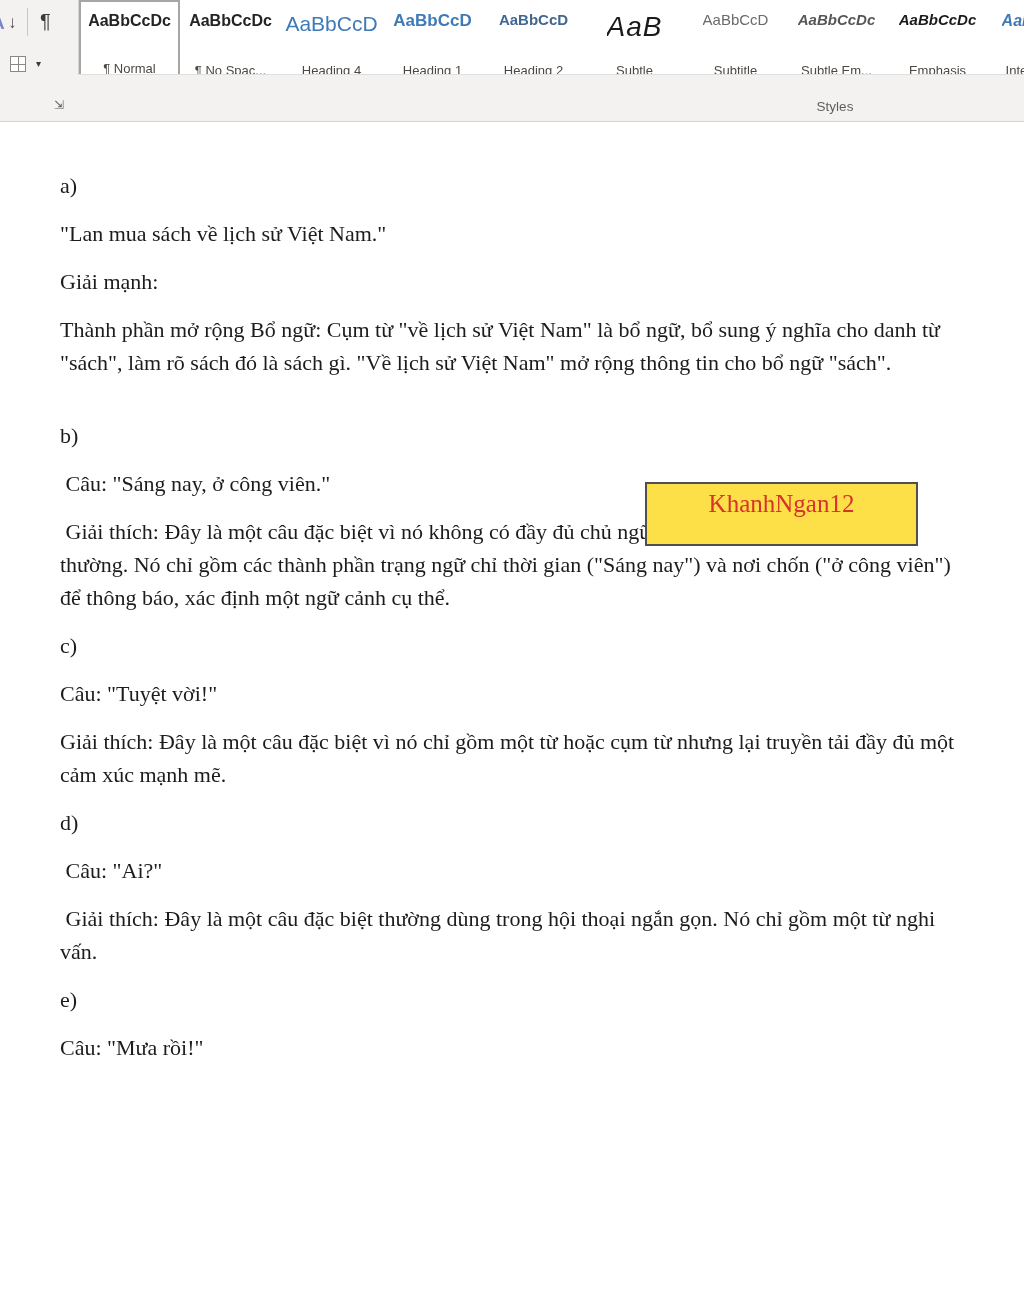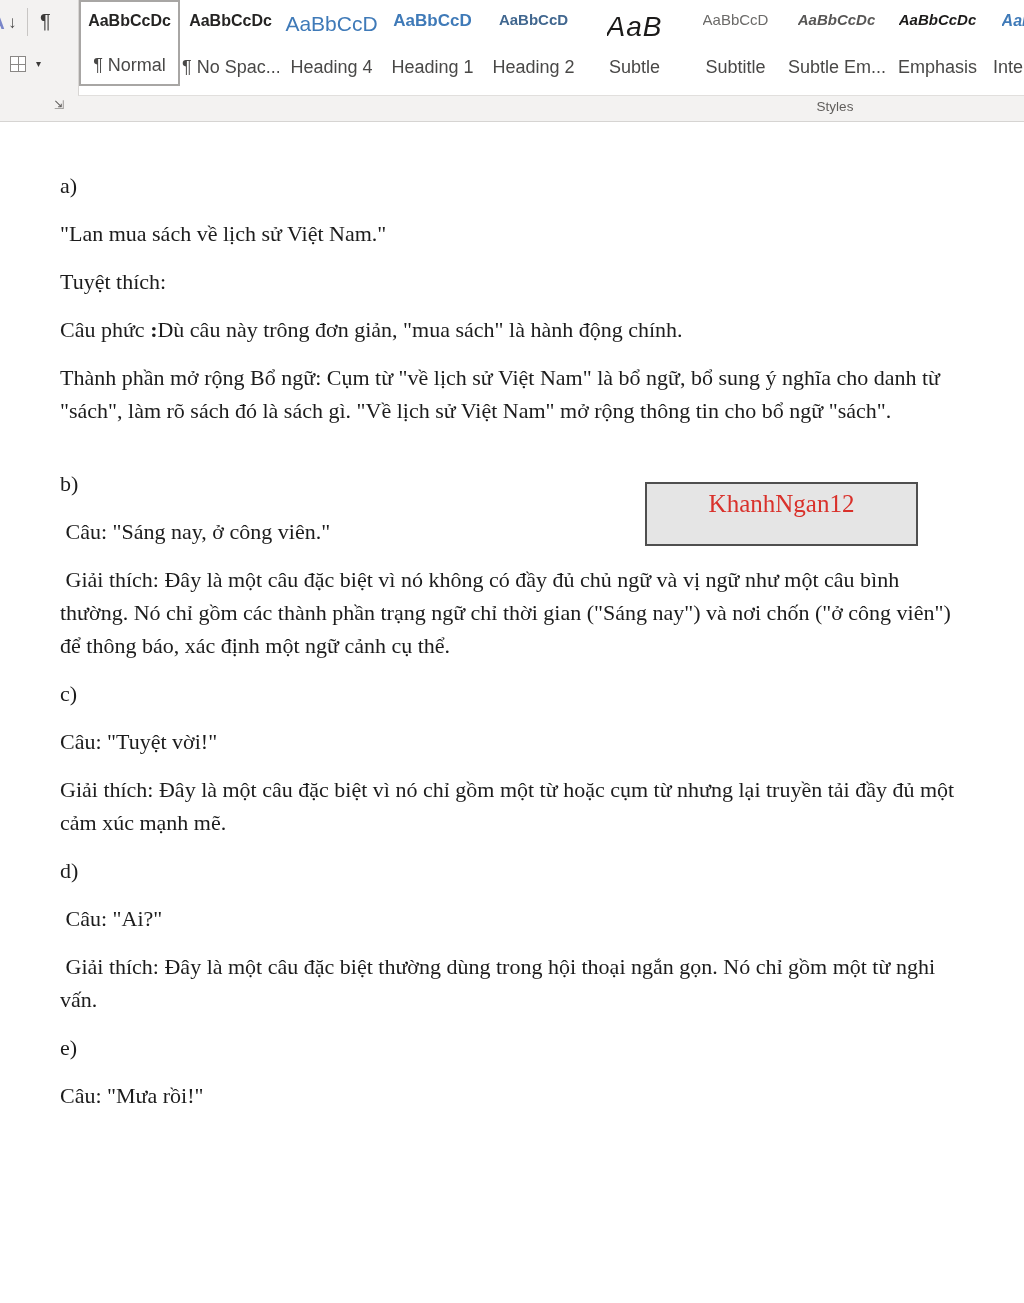--- a/index.html
+++ b/index.html
@@ -18,32 +18,32 @@
   .left-sep { position: absolute; left: 27px; top: 8px; width: 1px; height: 28px; background: #c8c6c4; }
   .pilcrow { position: absolute; left: 40px; top: 10px; font-size: 20px; color: #3b3a39; cursor: default; }
   .grid-icon { position: absolute; left: 10px; top: 56px; width: 16px; height: 16px; border: 1px solid #8a8886; background: #fff; }
   .grid-icon::before { content: ""; position: absolute; left: 50%; top: 0; width: 1px; height: 100%; background: #8a8886; }
   .grid-icon::after { content: ""; position: absolute; top: 50%; left: 0; height: 1px; width: 100%; background: #8a8886; }
   .grid-caret { position: absolute; left: 36px; top: 58px; font-size: 10px; color: #3b3a39; }
   .dialog-launcher { position: absolute; left: 54px; top: 98px; font-size: 12px; color: #605e5c; }
 
   
   .style-gallery {
-    position: absolute; left: 78px; top: 0; width: 946px; height: 96px;
+    position: absolute; left: 78px; top: 0; width: 946px; height: 75px;
     background: #fff; border-left: 1px solid #d8d6d4; border-bottom: 1px solid #e1dfdd;
     display: flex; flex-direction: row; overflow: hidden;
   }
   .style-item {
     width: 101px; height: 86px; flex: 0 0 101px; padding-top: 12px;
     display: flex; flex-direction: column; align-items: center; justify-content: space-between;
     padding-bottom: 8px; cursor: pointer;
   }
   .style-item.selected { border: 2px solid #a8a6a4; background: #fff; padding-top: 10px; }
   .prev { white-space: nowrap; overflow: hidden; max-width: 97px; text-align: center; line-height: 1.1; }
-  .lbl { font-size: 18px; color: #494847; white-space: nowrap; overflow: hidden; max-width: 97px; }
+  .lbl { font-size: 13px; color: #494847; white-space: nowrap; overflow: hidden; max-width: 97px; }
   .k-normal .prev, .k-nospac .prev { font-size: 16px; font-weight: bold; }
   .k-h1 .prev { font-size: 21px; }
   .k-h2 .prev { font-size: 17px; font-weight: 600; }
   .k-h3 .prev { font-size: 15px; font-weight: 600; }
   .k-title .prev { font-size: 28px; letter-spacing: 1px; }
   .k-subtitle .prev { font-size: 15px; }
   .k-subtleem .prev { font-size: 15px; font-style: italic; font-weight: 600; }
   .k-emphasis .prev { font-size: 15px; font-style: italic; font-weight: bold; }
   .k-intense .prev { font-size: 16px; font-style: italic; font-weight: 600; }
   .styles-caption {
@@ -55,21 +55,21 @@
   .document {
     position: absolute; top: 123px; left: 0; width: 1024px; height: 1180px;
     background: #fff; padding: 46px 62px 0 60px;
     font-family: "Liberation Serif", serif; font-size: 22px; line-height: 33px; color: #1c1c1c;
   }
   .document p { margin: 0 0 15px 0; white-space: pre-wrap; }
   .document p.gap-before { margin-top: 40px; }
 
   .stamp-box {
     position: absolute; left: 645px; top: 482px; width: 273px; height: 64px;
-    border: 2px solid #4f4f4f; background: #e5e5e5; text-align: center;
+    border: 2px solid #4f4f4f; background: #fde047; text-align: center;
   }
   .stamp-text {
     font-family: "Liberation Serif", serif; font-size: 25px; line-height: 30px;
     padding-top: 5px; display: block;
   }
 </style>
 </head>
 <body>
 
 <div class="ribbon">
@@ -127,22 +127,21 @@
         <div class="lbl">Intense E...</div>
       </div>
     </div>
 
   <div class="styles-caption">Styles</div>
 </div>
 
 <div class="document">
     <p><span>a)</span></p>
     <p><span>"Lan mua sách về lịch sử Việt Nam."</span></p>
-    <p><span>Tuyệt thích:</span></p>
-    <p><span>Câu phức </span><span style="font-weight: bold;">:</span><span>Dù câu này trông đơn giản, "mua sách" là hành động chính.</span></p>
+    <p><span>Giải mạnh:</span></p>
     <p><span>Thành phần mở rộng Bổ ngữ: Cụm từ "về lịch sử Việt Nam" là bổ ngữ, bổ sung ý nghĩa cho danh từ "sách", làm rõ sách đó là sách gì. "Về lịch sử Việt Nam" mở rộng thông tin cho bổ ngữ "sách".</span></p>
     <p class="gap-before"><span>b)</span></p>
     <p><span> Câu: "Sáng nay, ở công viên."</span></p>
     <p><span> Giải thích: Đây là một câu đặc biệt vì nó không có đầy đủ chủ ngữ và vị ngữ như một câu bình thường. Nó chỉ gồm các thành phần trạng ngữ chỉ thời gian ("Sáng nay") và nơi chốn ("ở công viên") để thông báo, xác định một ngữ cảnh cụ thể.</span></p>
     <p><span>c)</span></p>
     <p><span>Câu: "Tuyệt vời!"</span></p>
     <p><span>Giải thích: Đây là một câu đặc biệt vì nó chỉ gồm một từ hoặc cụm từ nhưng lại truyền tải đầy đủ một cảm xúc mạnh mẽ.</span></p>
     <p><span>d)</span></p>
     <p><span> Câu: "Ai?"</span></p>
     <p><span> Giải thích: Đây là một câu đặc biệt thường dùng trong hội thoại ngắn gọn. Nó chỉ gồm một từ nghi vấn.</span></p>

